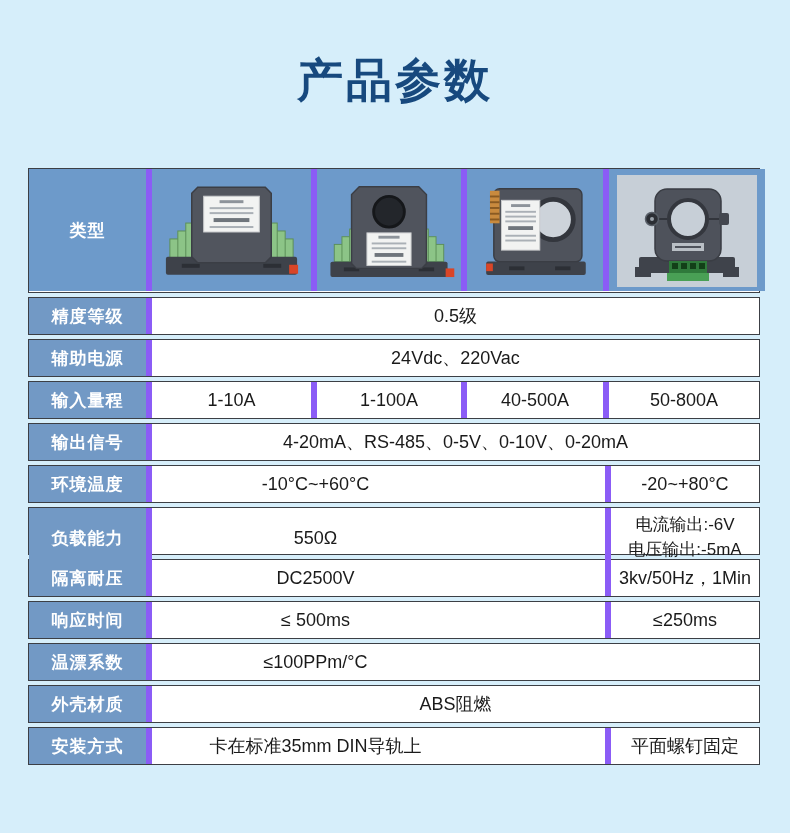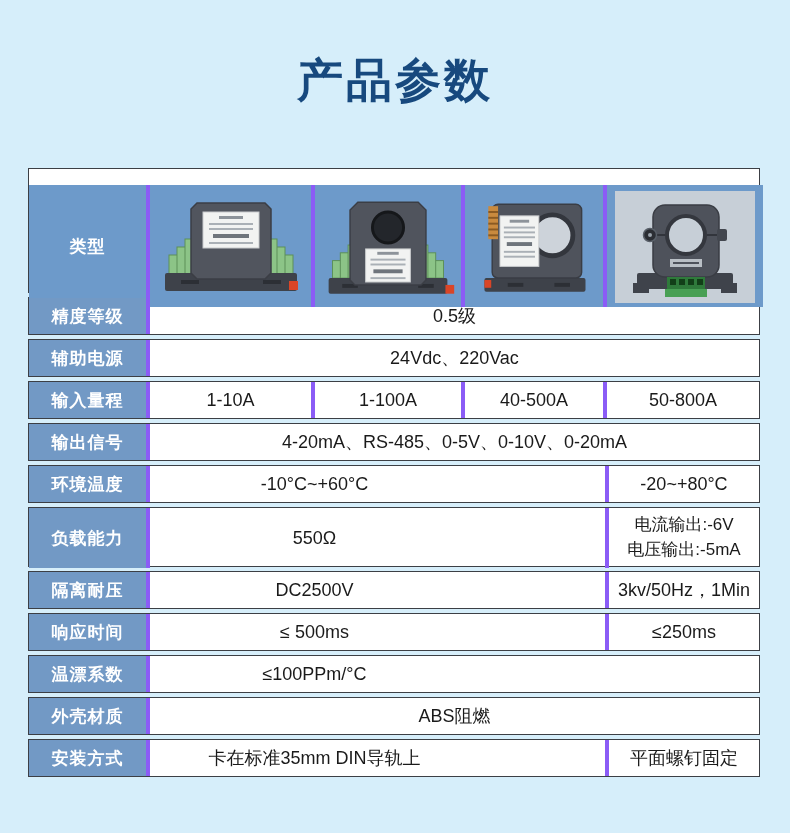--- a/index.html
+++ b/index.html
@@ -25,39 +25,39 @@
     border:1px solid #3c3f45;
     margin-bottom:4px;
     box-sizing:border-box;
   }
   .cell{
     box-sizing:border-box;
     display:flex;align-items:center;justify-content:center;
     text-align:center;
     min-height:36px;
     font-size:18px;
-    border-left:4px solid #8b5cf6;
+    border-left:6px solid #8b5cf6;
   }
   .label-cell{
     width:117px;flex:0 0 117px;
     background:#7299c5;
     color:#ffffff;
     font-size:17px;font-weight:bold;
     border-left:none;
     letter-spacing:1px;
   }
   .c1{width:165px;flex:0 0 165px;}
   .c2{width:150px;flex:0 0 150px;}
   .c3{width:142px;flex:0 0 142px;}
   .c4{flex:1 1 auto;}
   .span4{flex:1 1 auto;}
   .span3{width:459px;flex:0 0 459px;padding-right:126px;}
   .img-row{height:125px;}
-  .img-row .cell{background:#6d9aca;height:122px;margin-top:16px;}
-  .tall{height:60px;}
+  .img-row .cell{background:#6d9aca;height:122px;}
+  .tall{height:48px;}
   .tall .cell{min-height:60px;}
   .two-line{display:flex;flex-direction:column;justify-content:center;line-height:1.45;font-size:17px;text-align:center;}
   .product-svg{display:block;}
 </style>
 </head>
 <body>
 
 <h1 class="page-title">产品参数</h1>
 
 <div class="spec-table">

